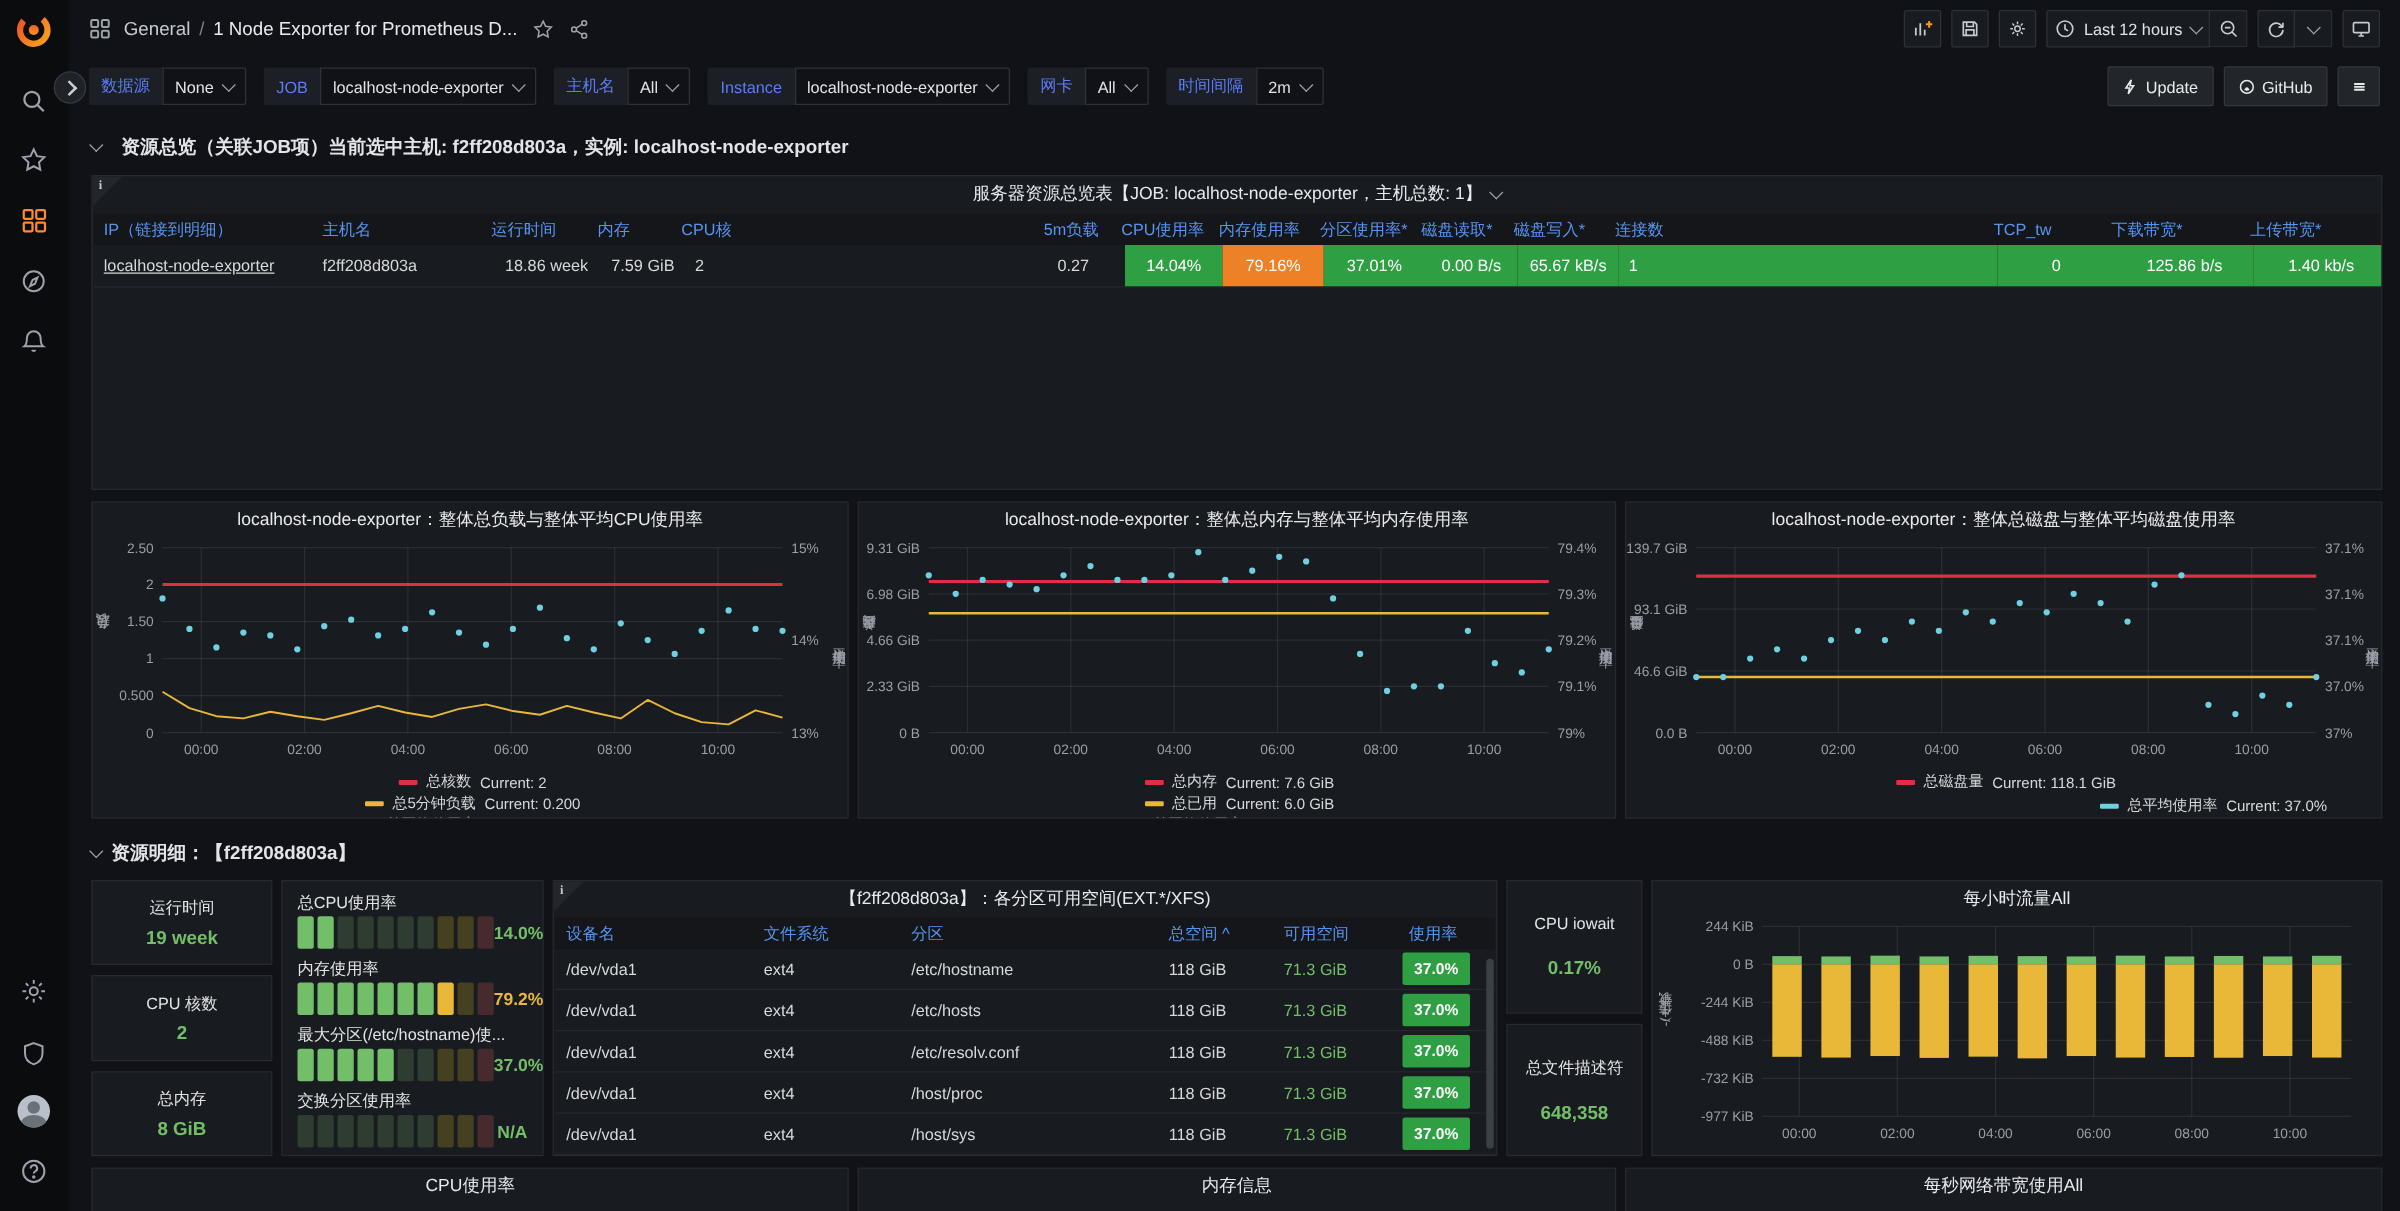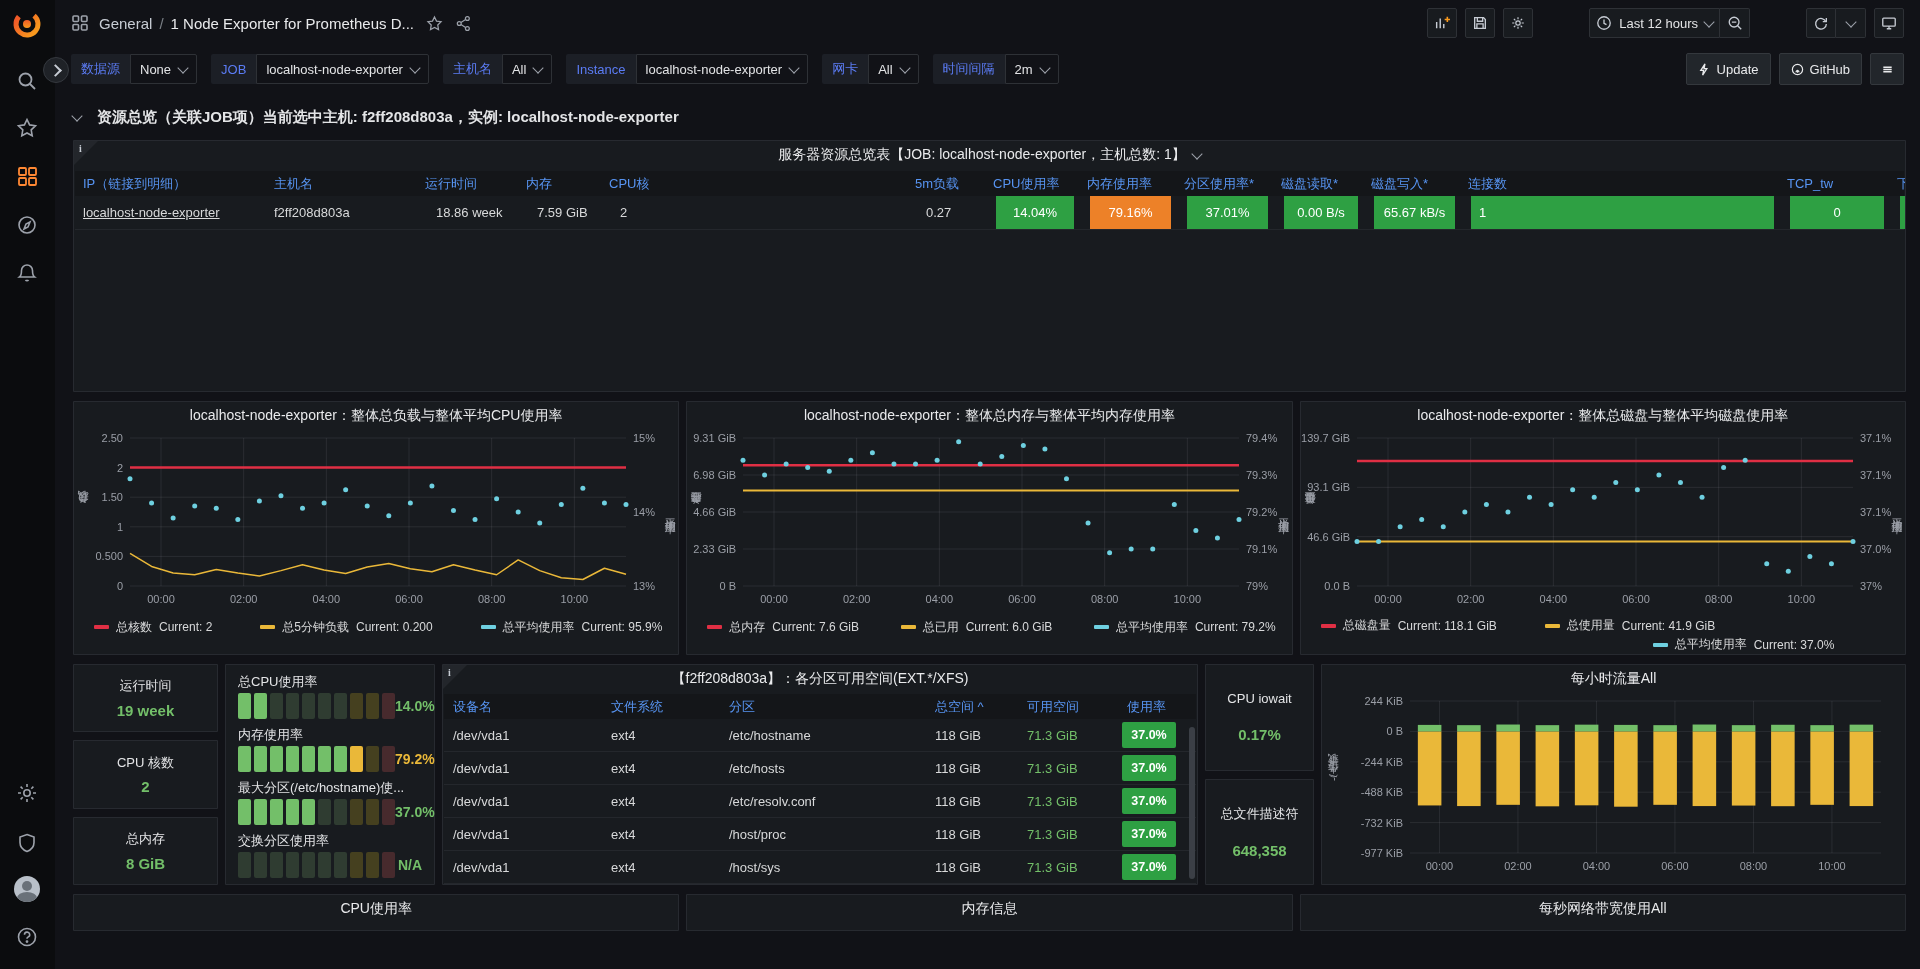--- a/index.html
+++ b/index.html
@@ -20,21 +20,21 @@
   .crumb-ic{color:#9da2ab;margin-right:10px;display:flex;}
   .crumb-root{color:#c7ccd4;font-size:15px;cursor:pointer;}
   .crumb-sep{color:#7b8087;margin:0 7px;font-size:15px;}
   .crumb-title{color:#e9eaec;font-size:15px;font-weight:500;cursor:pointer;}
   .nav-mini{margin-left:12px;color:#9da2ab;display:flex;cursor:pointer;}
   .nav-right{margin-left:auto;display:flex;align-items:center;gap:8px;}
   .tool-btn{height:30px;min-width:30px;border:1px solid #2e3136;background:#181b1f;border-radius:2px;display:flex;align-items:center;justify-content:center;color:#c7ccd4;padding:0 6px;box-sizing:border-box;cursor:pointer;}
   .tool-btn svg{width:16px;height:16px;}
   .tool-group{display:flex;}
   .tool-group .tool-btn{border-radius:0;border-left-width:0;}
-  .tool-group .tool-btn:first-child{border-radius:2px 0 0 2px;border-left-width:1px;margin-left:48px;}
+  .tool-group .tool-btn:first-child{border-radius:2px 0 0 2px;border-left-width:1px;}
   .tool-group .tool-btn:last-child{border-radius:0 2px 2px 0;}
   .time-label{font-size:13px;margin:0 7px 0 7px;color:#e3e4e6;}
   .caret{display:inline-block;width:7px;height:7px;border-right:1.6px solid #9da2ab;border-bottom:1.6px solid #9da2ab;transform:rotate(45deg);margin-top:-3px;}
   
   .submenu{position:absolute;left:55px;top:46px;width:1865px;height:46px;display:flex;align-items:center;padding:0 16px;box-sizing:border-box;gap:14px;}
   .varchip{display:flex;align-items:center;height:40px;}
   .var-label{background:#1c1f26;color:#5b7cf5;font-weight:500;padding:0 10px;height:30px;display:flex;align-items:center;border-radius:2px 0 0 2px;font-size:13px;cursor:pointer;}
   .var-value{background:#111217;border:1px solid #2e3136;color:#e3e4e6;padding:0 9px;height:28px;display:flex;align-items:center;gap:8px;border-radius:0 2px 2px 0;font-size:13px;cursor:pointer;}
   .sub-right{margin-left:auto;display:flex;gap:8px;align-items:center;}
   .sub-btn{height:30px;border:1px solid #34383d;background:#22262b;border-radius:2px;color:#e9eaec;display:flex;align-items:center;gap:6px;padding:0 11px;font-size:13px;font-weight:500;cursor:pointer;}
@@ -45,36 +45,36 @@
   .sec-head .caret{border-color:#9da2ab;}
   .sec1{margin-bottom:10px;gap:16px;}
   .sec2{margin-top:14px;margin-bottom:9px;}
   .panel{background:#181b1f;border:1px solid rgba(204,204,220,0.09);box-sizing:border-box;position:relative;border-radius:1px;}
   .info-corner{position:absolute;left:0;top:0;width:0;height:0;border-top:24px solid #23262b;border-right:24px solid transparent;}
   .info-i{position:absolute;left:5px;top:2px;font-size:10px;font-weight:700;color:#c7ccd4;font-family:"Liberation Serif",serif;}
   .panel-title{height:28px;display:flex;align-items:center;justify-content:center;gap:7px;font-size:14px;font-weight:500;color:#e9eaec;cursor:pointer;}
   
   .ov-panel{height:252px;overflow:hidden;}
   .ov-table{margin:2px 1px 0 1px;}
-  .ov-head,.ov-row{display:flex;gap:16px;}
+  .ov-head,.ov-row{display:flex;}
   .ov-head{background:#141619;height:25px;align-items:center;}
   .ov-h{color:#5794f2;font-size:13px;padding-left:8px;box-sizing:border-box;white-space:nowrap;overflow:hidden;cursor:pointer;flex-shrink:0;}
   .ov-row{height:33px;border-bottom:1px solid #24272c;}
   .ov-c{font-size:13px;color:#d8d9da;display:flex;align-items:center;padding-left:8px;box-sizing:border-box;white-space:nowrap;overflow:hidden;flex-shrink:0;}
   .ov-c.cell-green{background:#2ea043;color:#fff;justify-content:center;padding-left:0;}
   .ov-c.cell-orange{background:#ed8128;color:#fff;justify-content:center;padding-left:0;}
   .ov-c.cell-green.left{justify-content:flex-start;padding-left:8px;}
   .ov-c.cell-link{text-decoration:underline;cursor:pointer;}
   
   .graphs-row{display:flex;gap:7px;margin-top:9px;height:254px;}
   .graph-panel{flex:1;overflow:hidden;}
   .gp-ylabel{position:absolute;top:50px;font-size:11px;color:#9b9fa7;writing-mode:vertical-rl;letter-spacing:1px;height:120px;text-align:center;}
   .gp-ylabel.left{left:2px;transform:rotate(180deg);}
   .gp-ylabel.right{right:1px;}
-  .gp-legend{display:flex;align-items:center;padding:2px 16px 0 20px;justify-content:space-between;height:20px;}
+  .gp-legend{display:flex;align-items:center;padding:2px 16px 0 20px;justify-content:space-between;height:20px;flex-direction:column;}
   .gp-legend.row2{justify-content:flex-start;gap:48px;height:17px;}
   .gp-legend.row2b{justify-content:flex-start;padding-left:352px;height:17px;}
   .li{display:flex;align-items:center;gap:7px;font-size:12px;color:#d8d9da;cursor:pointer;white-space:nowrap;}
   .li i{display:inline-block;width:15px;height:4px;border-radius:1px;}
   .li .cur{color:#d8d9da;}
   svg text{font-family:"Liberation Sans",sans-serif;}
   
   .detail-row{display:flex;gap:7px;margin-top:9px;height:221px;}
   .stats-col{display:flex;flex-direction:column;gap:8px;}
   .stat-panel{flex:1;display:flex;flex-direction:column;align-items:center;justify-content:space-evenly;padding:6px 4px;}
@@ -607,20 +607,24 @@
         <div class="gp-legend row2b">
           <span class="li">
               <i style="background:#6ED0E0"></i>
               <span>总平均使用率</span>
               <span class="cur">Current: 37.0%</span>
             </span>
         </div>
       </div>
     </div>
 
+    <div class="sec-head sec2">
+      <span class="caret"></span>
+      <span>资源明细：【f2ff208d803a】</span>
+    </div>
 
     <div class="detail-row">
       <div class="stats-col" style="width:145px">
         <div class="panel stat-panel">
           <div class="stat-title">运行时间</div>
           <div class="stat-value">19 week</div>
         </div>
         <div class="panel stat-panel">
           <div class="stat-title">CPU 核数</div>
           <div class="stat-value">2</div>

